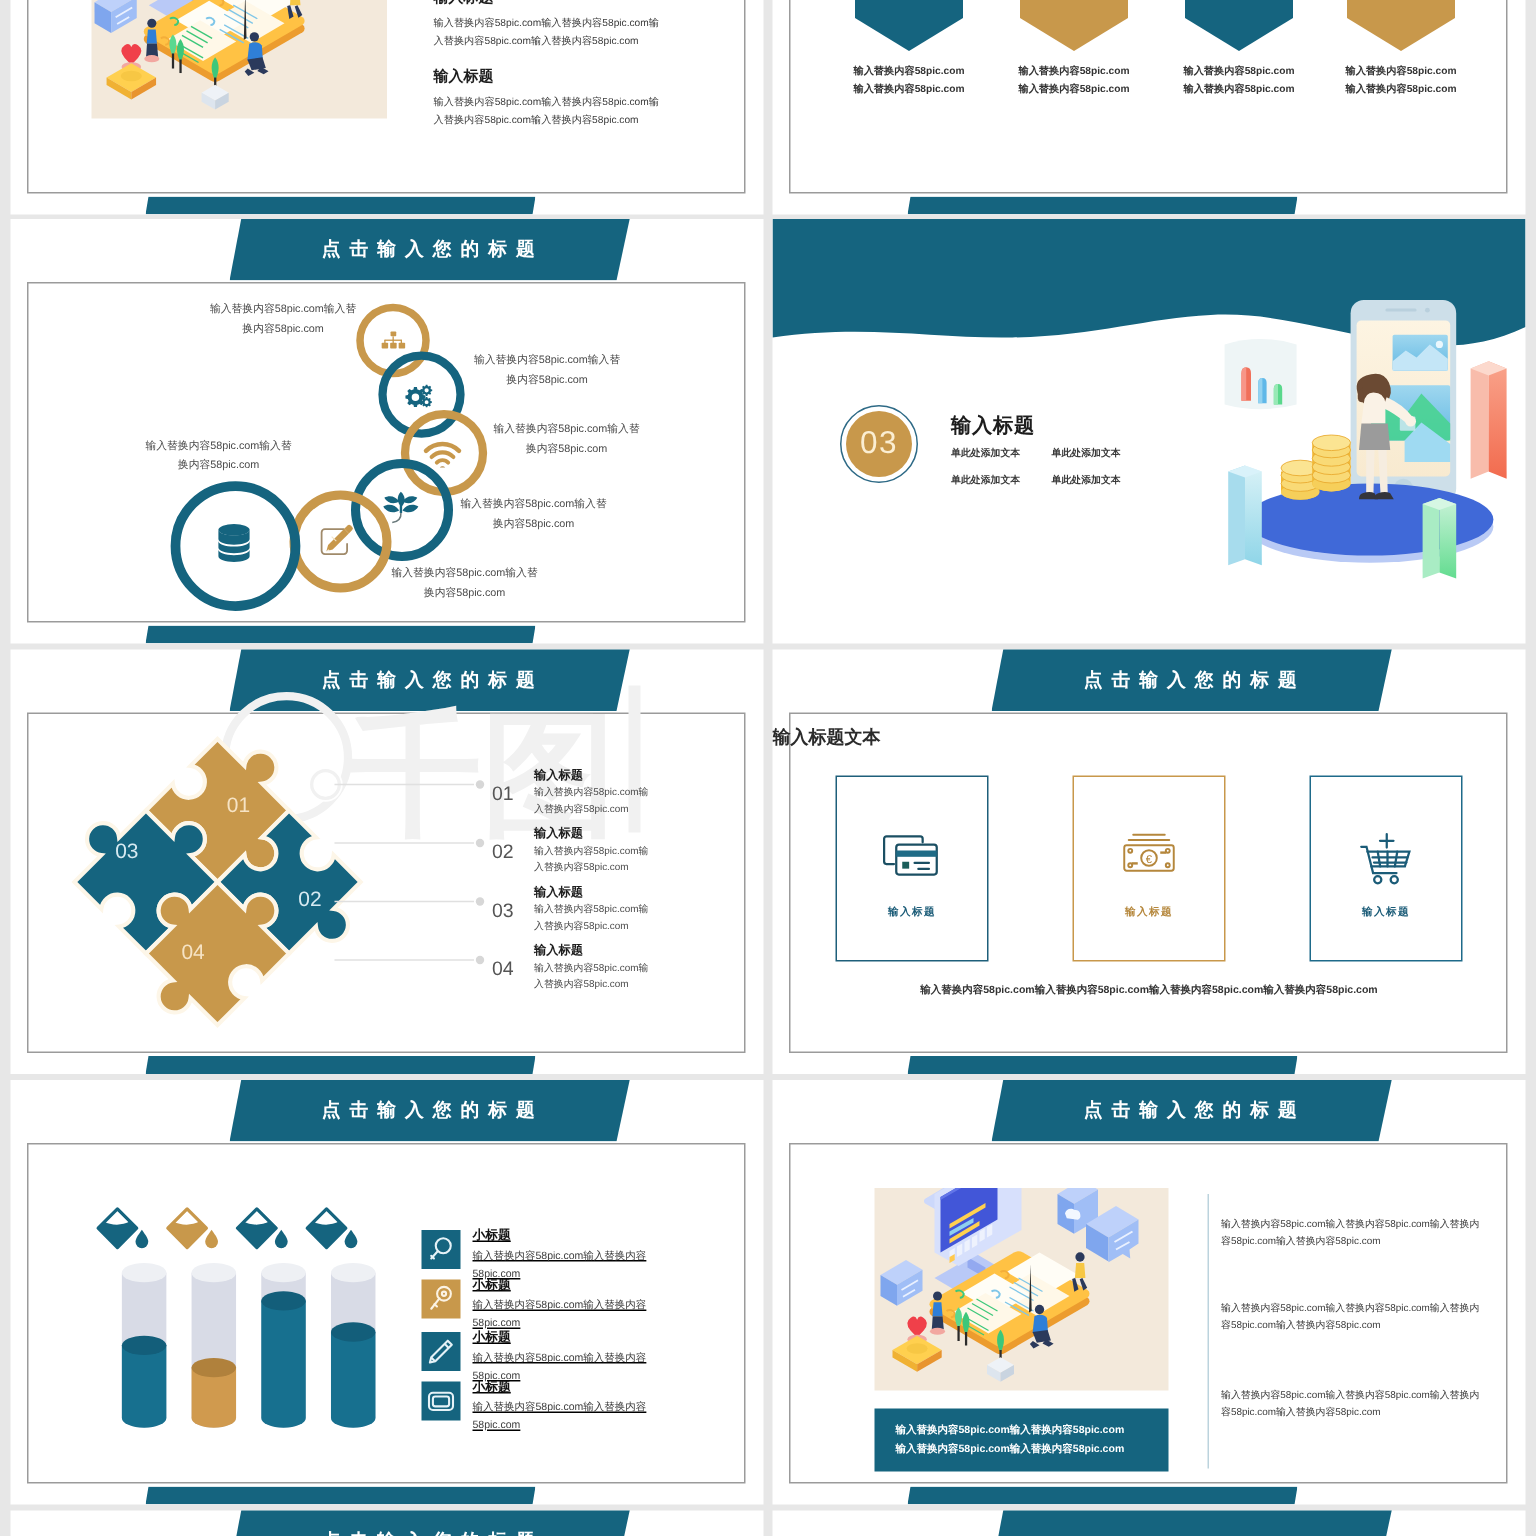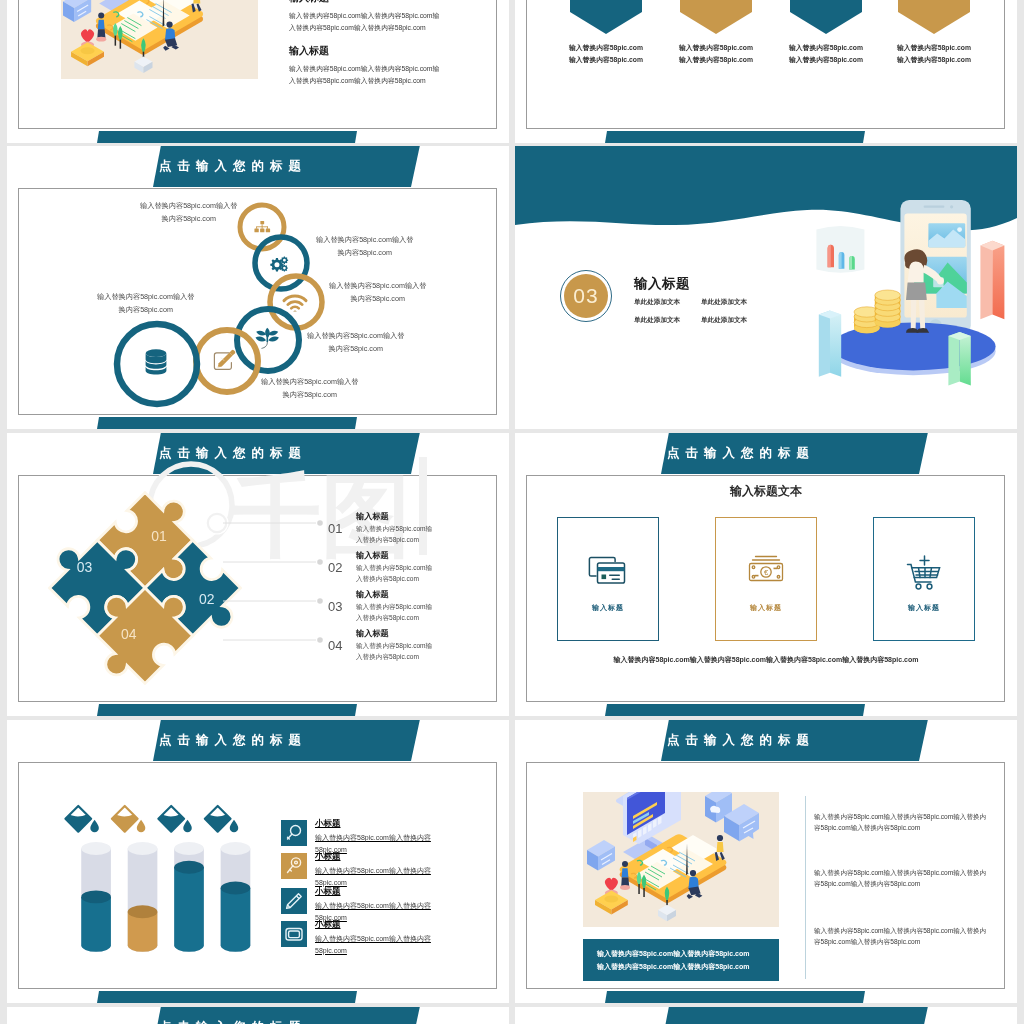--- a/index.html
+++ b/index.html
@@ -1,19 +1,19 @@
 <!DOCTYPE html>
 <html><head>
 <meta charset="utf-8">
 <style>
   html,body{margin:0;padding:0;}
   body{width:1024px;height:1024px;background:#e7e7e7;font-family:"Liberation Sans",sans-serif;overflow:hidden;}
   .page{position:relative;width:1024px;height:1024px;}
   .slide{position:absolute;background:#ffffff;overflow:hidden;}
-  .btitle{position:absolute;color:#ffffff;font-weight:bold;white-space:nowrap;
+  .btitle{position:absolute;color:#ffffff;font-weight:bold;white-space:nowrap;text-align:center;
           font-size:12px;letter-spacing:5.5px;}
   .txt{position:absolute;color:#3a3a3a;white-space:pre;line-height:1.45;}
   svg{display:block;overflow:visible;}
   
   .c3t{font-size:7.2px;color:#4a4a4a;line-height:13px;text-align:center;}
   .c3t1{left:133px;top:53px;}
   .c3t2{left:309px;top:87px;}
   .c3t3{left:322px;top:133px;}
   .c3t4{left:300px;top:183px;}
   .c3t5{left:254px;top:229px;}
@@ -22,21 +22,21 @@
   .wm{position:absolute;left:132px;top:22px;}
   .p5row{position:absolute;display:flex;align-items:center;}
   .p5r1{left:321px;top:78px;} .p5r2{left:321px;top:117px;}
   .p5r3{left:321px;top:156px;} .p5r4{left:321px;top:195px;}
   .p5n{font-size:13px;color:#555;width:22px;}
   .p5b{margin-left:6px;}
   .p5h{font-size:8.2px;font-weight:bold;color:#1e1e1e;margin-bottom:2px;}
   .p5d{font-size:6.6px;color:#4a4a4a;line-height:10.5px;white-space:pre;}
   
   .wm2{position:absolute;left:-4px;top:35px;color:#f0f0f0;font-size:29px;font-weight:bold;line-height:44px;letter-spacing:2px;}
-  .s6title{position:absolute;left:0;top:50px;width:502px;text-align:center;font-size:12px;font-weight:bold;color:#2b2b2b;}
+  .s6title{position:absolute;left:0;top:50px;width:502px;text-align:left;font-size:12px;font-weight:bold;color:#2b2b2b;}
   .s6card{position:absolute;display:flex;flex-direction:column;align-items:center;
           width:102px;height:124px;box-sizing:border-box;}
   .s6c1{left:42px;top:84px;border:1px solid #1e5f7a;}
   .s6c2{left:200px;top:84px;border:1px solid #c8984b;}
   .s6c3{left:358px;top:84px;border:1px solid #1e6a8a;}
   .s6card svg{margin-top:36px;}
   .s6lbl{position:absolute;bottom:27px;font-size:7px;font-weight:bold;color:#1a5b77;letter-spacing:1px;}
   .s6lbl.gold{color:#b5873c;}
   .s6foot{position:absolute;left:0;top:222px;width:502px;text-align:center;font-size:7px;font-weight:bold;color:#333;}
   

